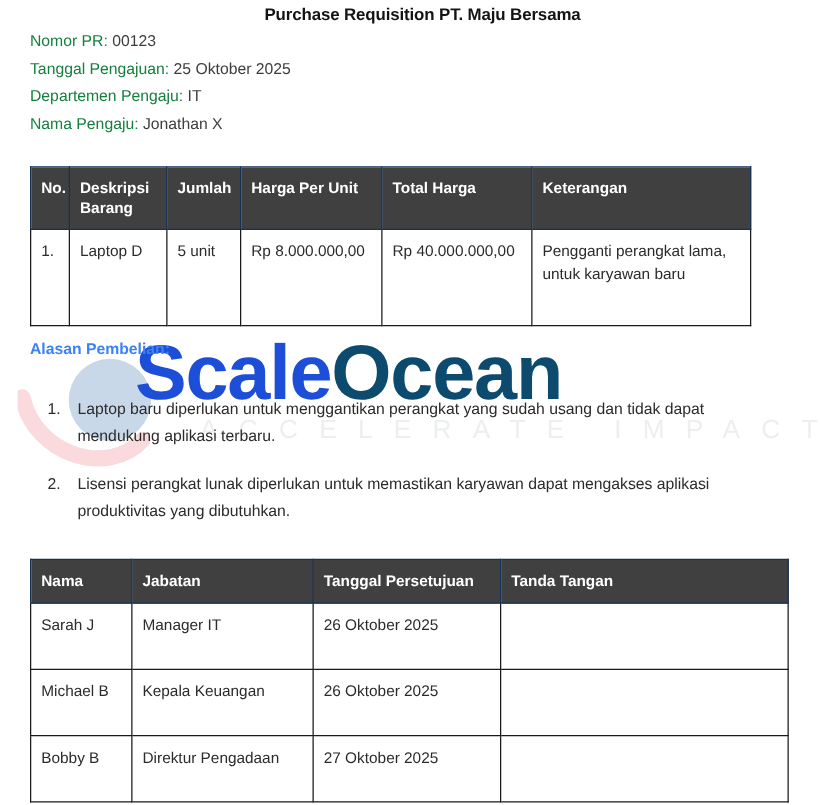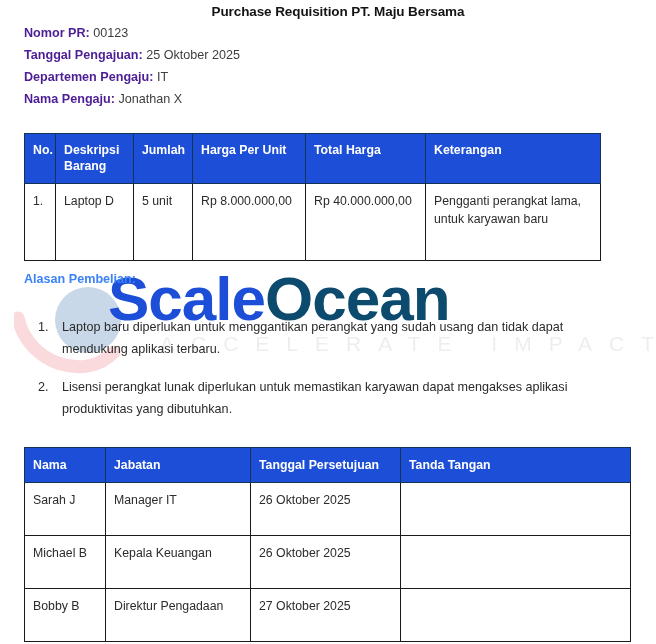--- a/index.html
+++ b/index.html
@@ -90,34 +90,34 @@
     top: 22px;
     width: 600px;
   }
   .meta-row {
     font-size: 12.6px;
     line-height: 22px;
     color: #333333;
     white-space: nowrap;
   }
   .meta-label {
-    font-weight: bold;
-    color: #4c1d95;
+    font-weight: normal;
+    color: #15803d;
   }
   .meta-value { color: #3d3d3d; }
 
   
   table.doc-table {
     position: absolute;
     border-collapse: collapse;
     table-layout: fixed;
     background: transparent;
   }
   table.doc-table th {
-    background: #1d4ed8;
+    background: #404040;
     color: #ffffff;
     font-size: 12.3px;
     font-weight: bold;
     text-align: left;
     padding: 8px 8px 9px 8px;
     vertical-align: top;
     border: 1px solid #123258;
     line-height: 16px;
   }
   table.doc-table td {

